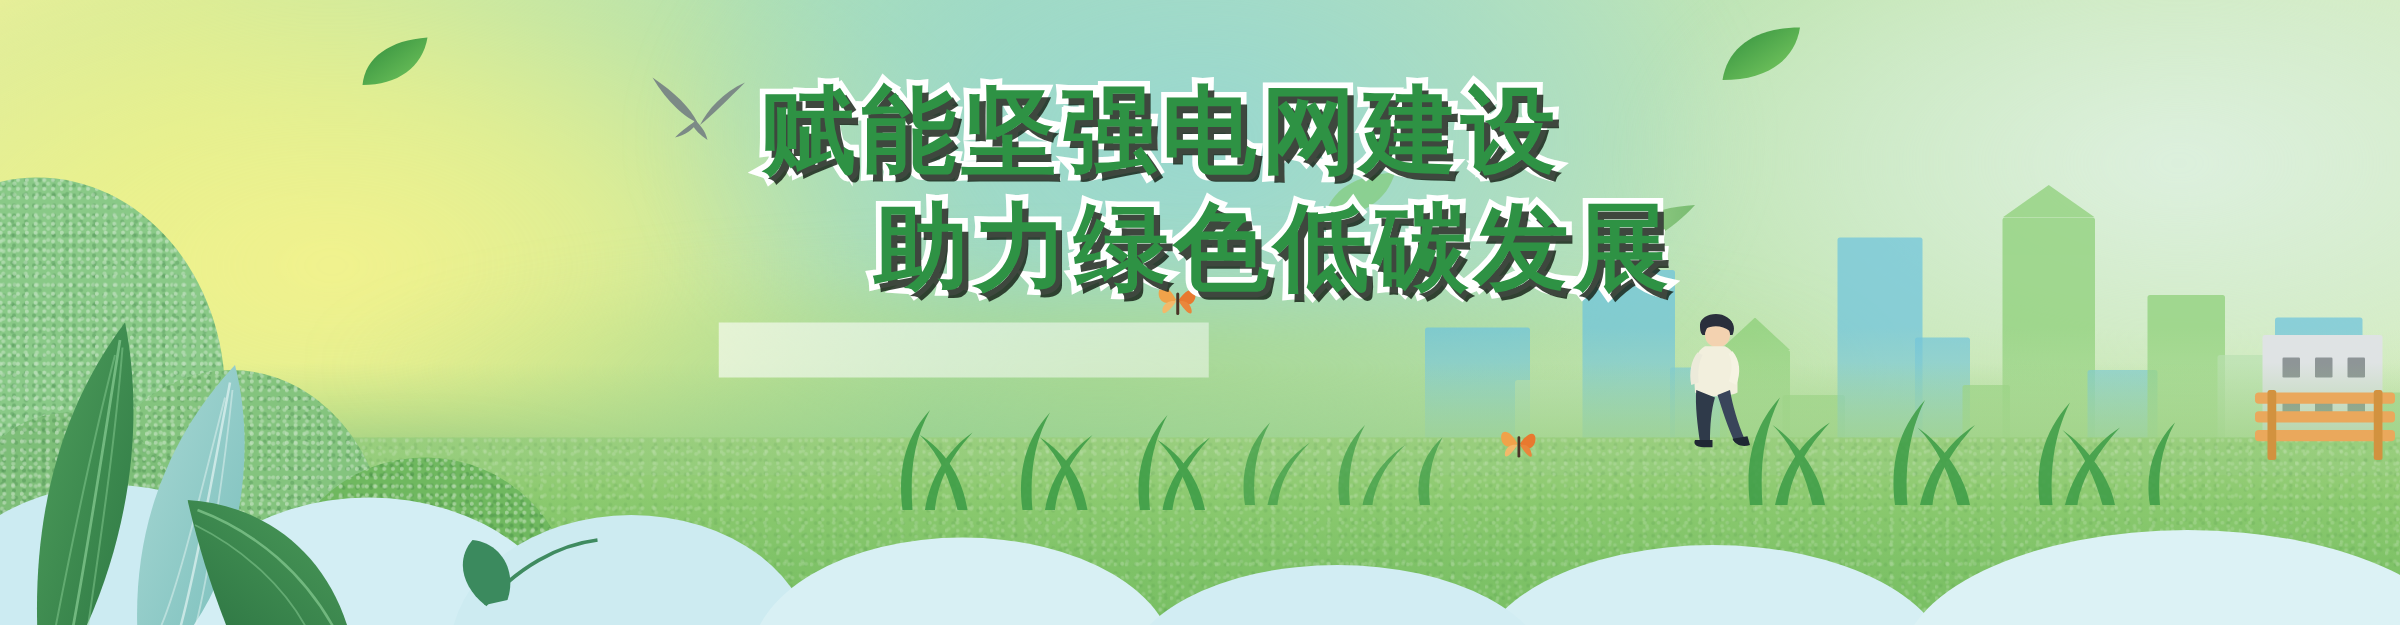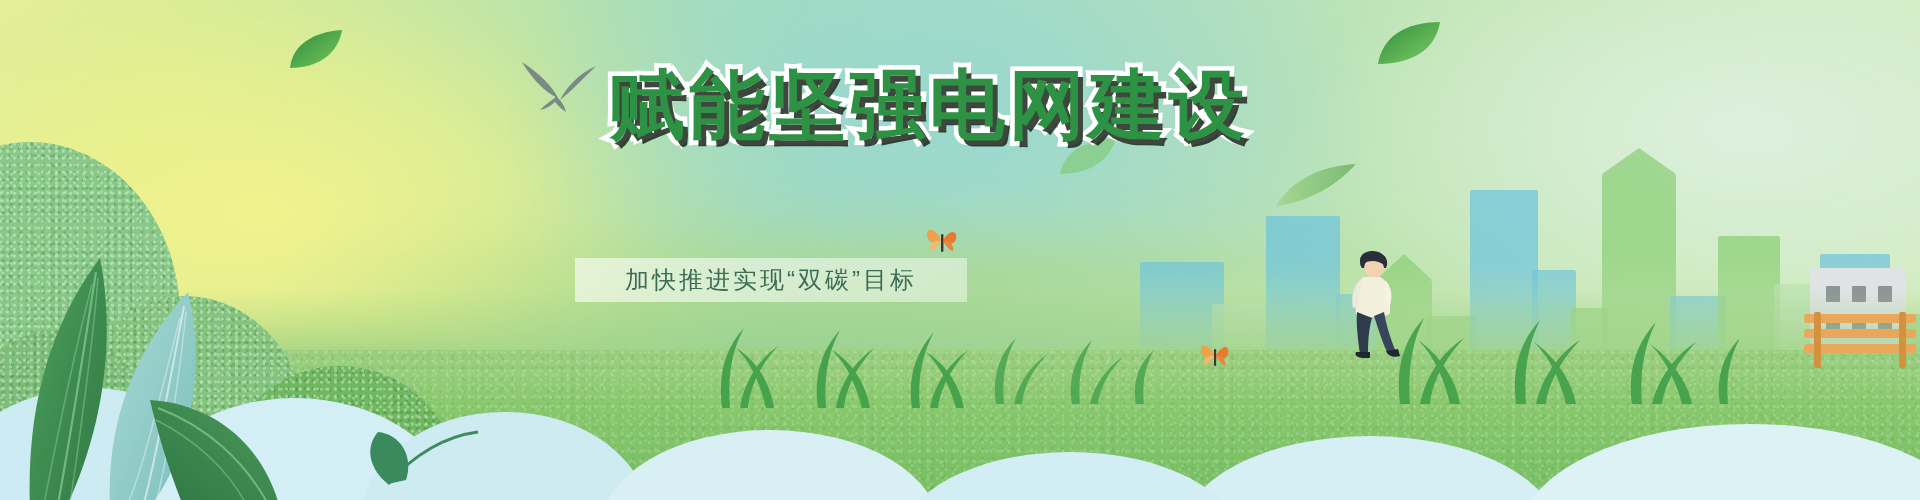--- a/index.html
+++ b/index.html
@@ -451,18 +451,18 @@
       </g>
       <g fill="#d2923f">
         <rect x="14" y="12" width="7" height="56" rx="2"></rect>
         <rect x="99" y="12" width="7" height="56" rx="2"></rect>
       </g>
     </svg>
   </div>
 
   <div class="textwrap">
     <span class="title-line l1">赋能坚强电网建设</span>
+    <span class="title-line l2">助力绿色低碳发展</span>
   </div>
 
   <div class="subbar"></div>
-  <div class="subtitle">加快推进实现“双碳”目标</div>
 
 </div>
 
 </body></html>

